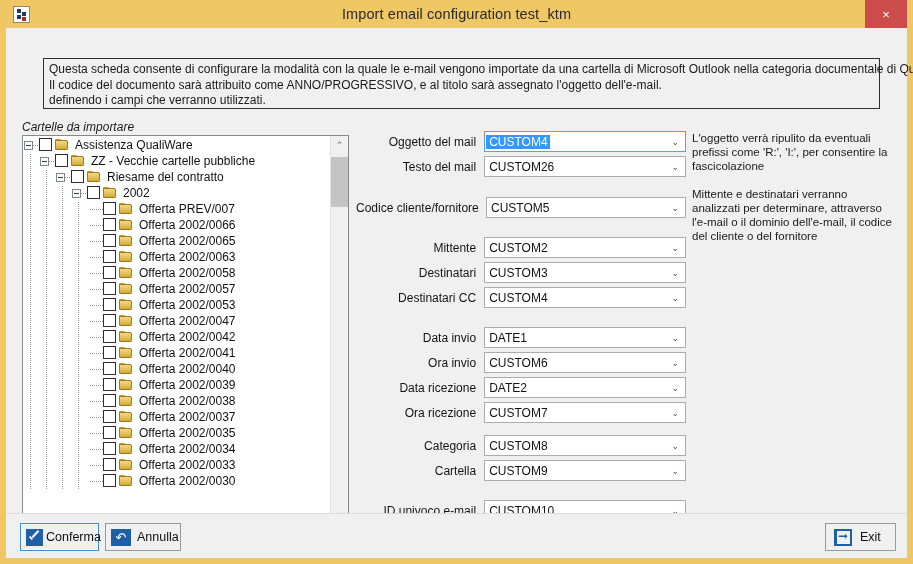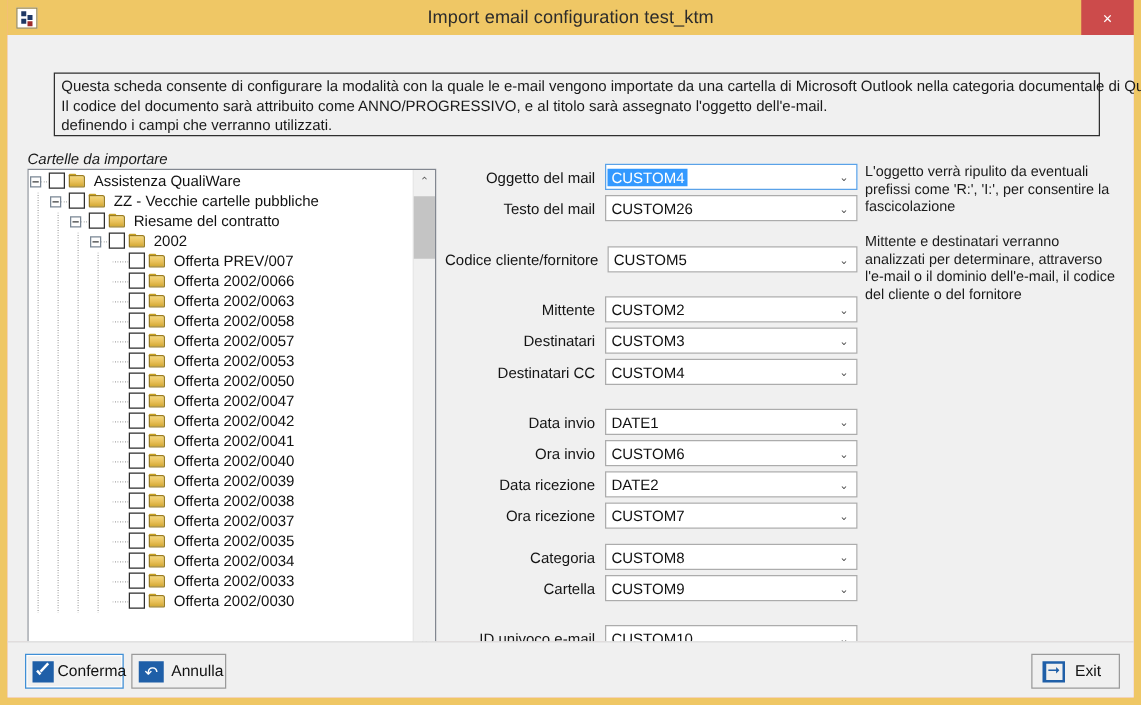--- a/index.html
+++ b/index.html
@@ -602,20 +602,40 @@
                 <span class="dotline"></span>
               </span>
               <span class="indent" style="width: 16px;">
                 <span class="dotline"></span>
               </span>
               <span class="expander leaf">
                 <span class="ldash"></span>
               </span>
               <span class="tchk"></span>
               <span class="folder"></span>
+              <span class="tlabel">Offerta 2002/0065</span>
+            </div>
+            <div class="tnode">
+              <span class="indent" style="width: 16px;">
+                <span class="dotline"></span>
+              </span>
+              <span class="indent" style="width: 16px;">
+                <span class="dotline"></span>
+              </span>
+              <span class="indent" style="width: 16px;">
+                <span class="dotline"></span>
+              </span>
+              <span class="indent" style="width: 16px;">
+                <span class="dotline"></span>
+              </span>
+              <span class="expander leaf">
+                <span class="ldash"></span>
+              </span>
+              <span class="tchk"></span>
+              <span class="folder"></span>
               <span class="tlabel">Offerta 2002/0063</span>
             </div>
             <div class="tnode">
               <span class="indent" style="width: 16px;">
                 <span class="dotline"></span>
               </span>
               <span class="indent" style="width: 16px;">
                 <span class="dotline"></span>
               </span>
               <span class="indent" style="width: 16px;">
@@ -663,40 +683,20 @@
               </span>
               <span class="indent" style="width: 16px;">
                 <span class="dotline"></span>
               </span>
               <span class="expander leaf">
                 <span class="ldash"></span>
               </span>
               <span class="tchk"></span>
               <span class="folder"></span>
               <span class="tlabel">Offerta 2002/0053</span>
-            </div>
-            <div class="tnode">
-              <span class="indent" style="width: 16px;">
-                <span class="dotline"></span>
-              </span>
-              <span class="indent" style="width: 16px;">
-                <span class="dotline"></span>
-              </span>
-              <span class="indent" style="width: 16px;">
-                <span class="dotline"></span>
-              </span>
-              <span class="indent" style="width: 16px;">
-                <span class="dotline"></span>
-              </span>
-              <span class="expander leaf">
-                <span class="ldash"></span>
-              </span>
-              <span class="tchk"></span>
-              <span class="folder"></span>
-              <span class="tlabel">Offerta 2002/0050</span>
             </div>
             <div class="tnode">
               <span class="indent" style="width: 16px;">
                 <span class="dotline"></span>
               </span>
               <span class="indent" style="width: 16px;">
                 <span class="dotline"></span>
               </span>
               <span class="indent" style="width: 16px;">
                 <span class="dotline"></span>

